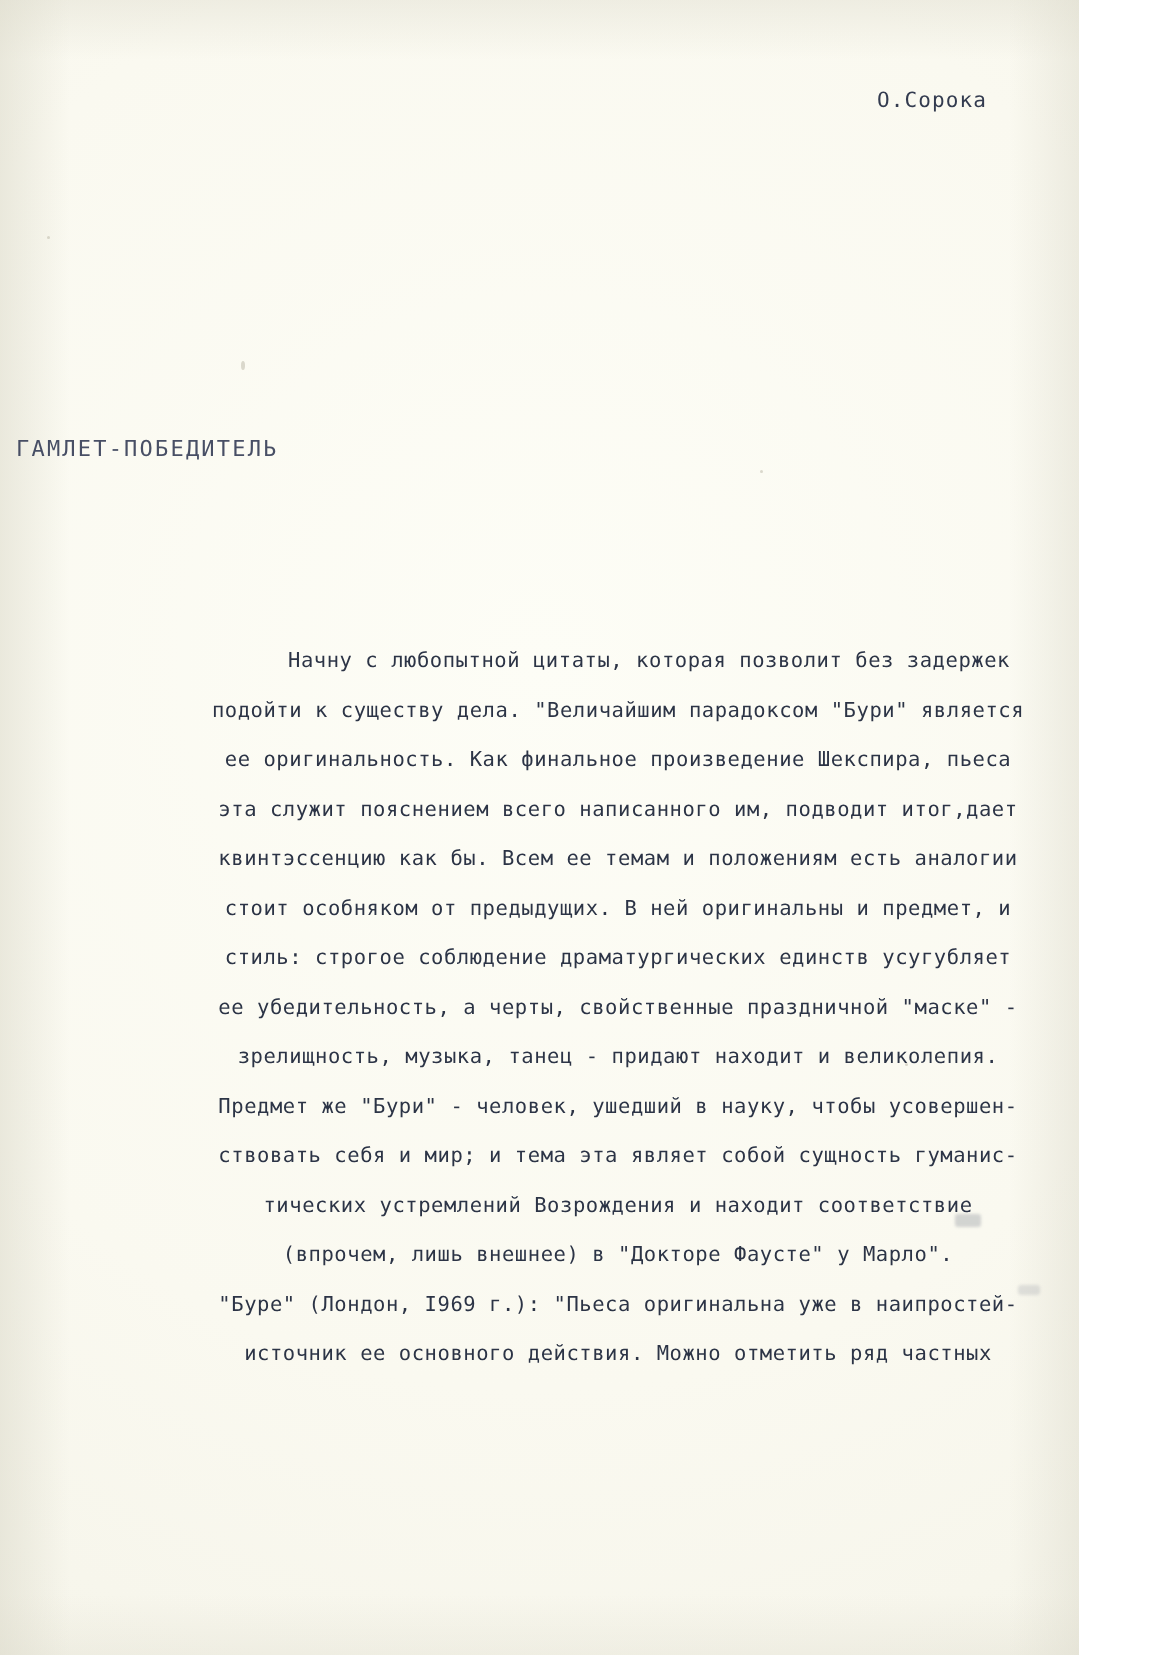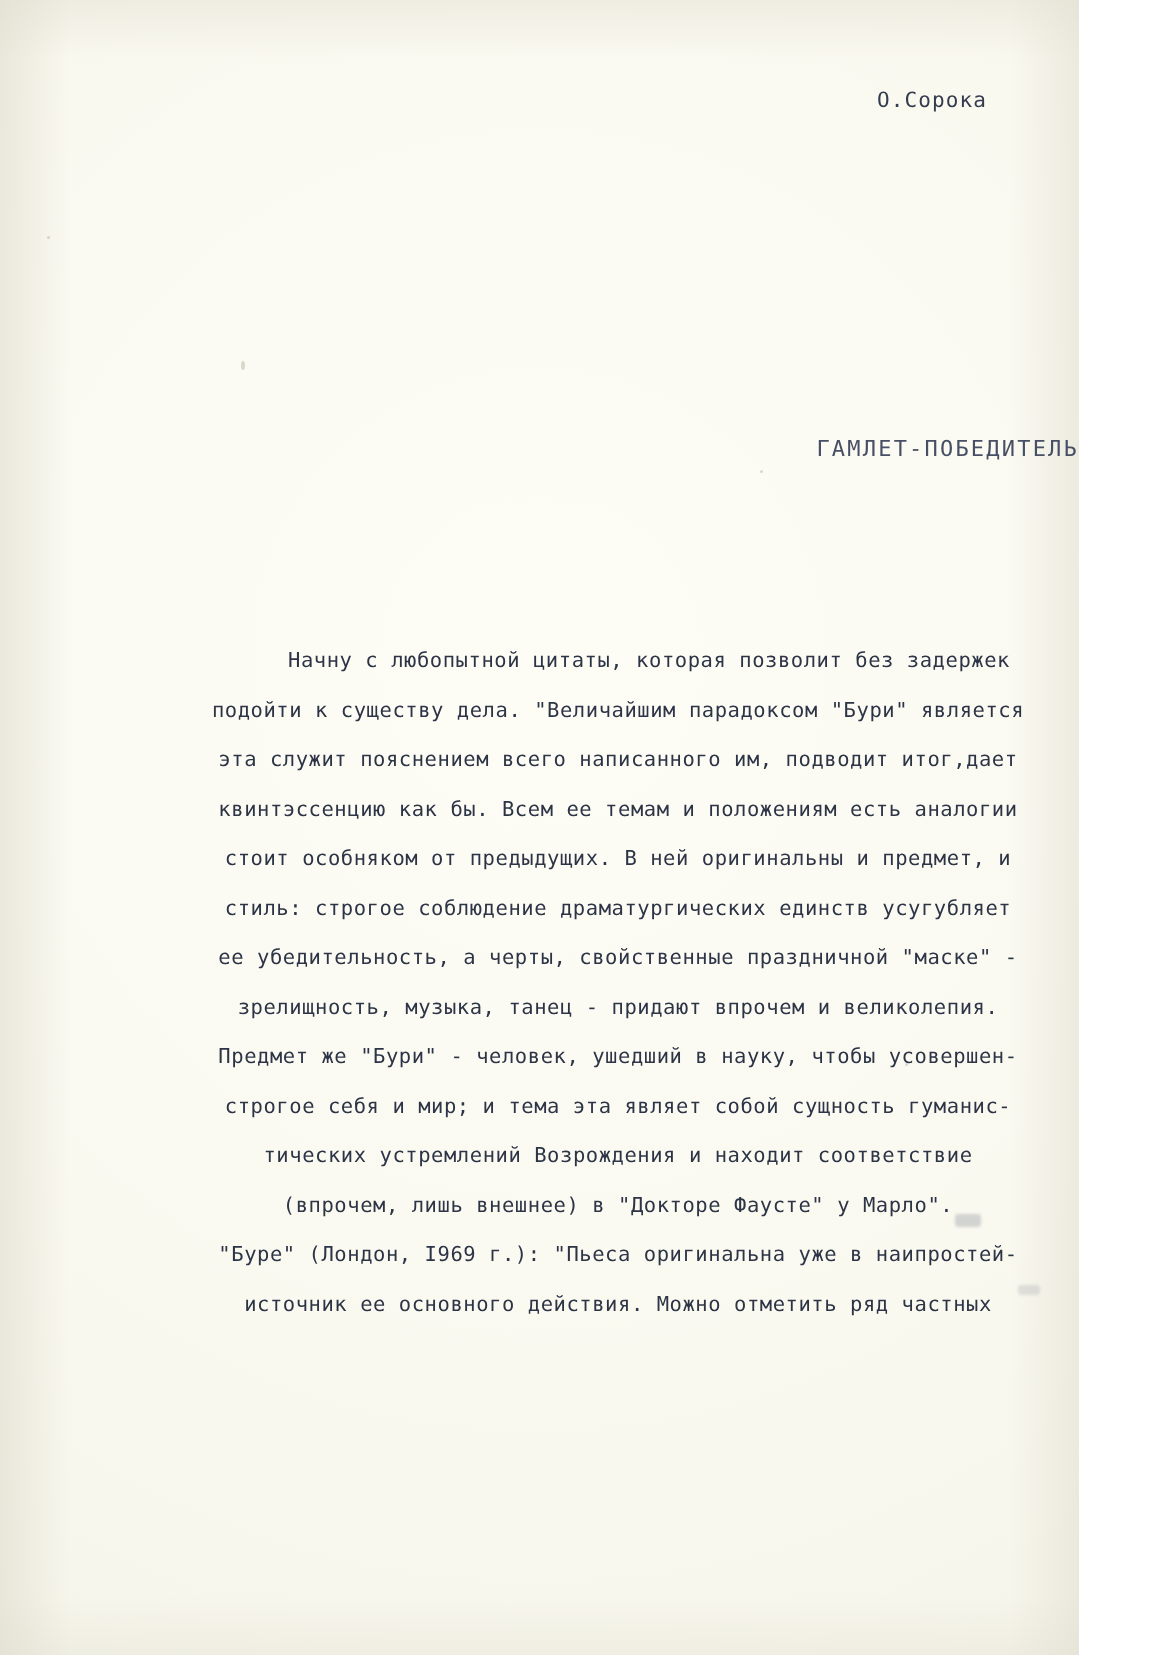--- a/index.html
+++ b/index.html
@@ -71,25 +71,26 @@
     font-size: 21px;
     letter-spacing: 1.1px;
     color: #333b4f;
   }
 
   .doc-title {
     position: absolute;
     top: 437px;
     left: 0;
     width: 100%;
-    text-align: right;
+    text-align: left;
     font-size: 22px;
     letter-spacing: 2.2px;
     color: #39415a;
     opacity: .92;
+    padding-left: 16px;
   }
 
   .section-heading {
     position: absolute;
     top: 582px;
     left: 0;
     width: 100%;
     text-align: center;
     font-size: 21px;
     letter-spacing: 1.4px;
@@ -166,28 +167,29 @@
 
   <div class="typed author">О.Сорока</div>
 
   <div class="typed doc-title">ГАМЛЕТ-ПОБЕДИТЕЛЬ</div>
 
 
   <div class="body-block">
     <div class="para">
       <div class="typed line indent">Начну с любопытной цитаты, которая позволит без задержек</div>
       <div class="typed line">подойти к существу дела. "Величайшим парадоксом "Бури" является</div>
+      <div class="typed line">ее оригинальность. Как финальное произведение Шекспира, пьеса</div>
       <div class="typed line">эта служит пояснением всего написанного им, подводит итог,дает</div>
       <div class="typed line">квинтэссенцию как бы. Всем ее темам и положениям есть аналогии</div>
       <div class="typed line">стоит особняком от предыдущих. В ней оригинальны и предмет, и</div>
       <div class="typed line">стиль: строгое соблюдение драматургических единств усугубляет</div>
       <div class="typed line">ее убедительность, а черты, свойственные праздничной "маске" -</div>
-      <div class="typed line">зрелищность, музыка, танец - придают впрочем и великолепия.</div>
+      <div class="typed line">зрелищность, музыка, танец - придают находит и великолепия.</div>
       <div class="typed line">Предмет же "Бури" - человек, ушедший в науку, чтобы усовершен-</div>
-      <div class="typed line">строгое себя и мир; и тема эта являет собой сущность гуманис-</div>
+      <div class="typed line">ствовать себя и мир; и тема эта являет собой сущность гуманис-</div>
       <div class="typed line">тических устремлений Возрождения и находит соответствие</div>
       <div class="typed line">(впрочем, лишь внешнее) в "Докторе Фаусте" у Марло".</div>
     </div>
     <div class="para">
       <div class="typed line">"Буре" (Лондон, I969 г.): "Пьеса оригинальна уже в наипростей-</div>
       <div class="typed line">источник ее основного действия. Можно отметить ряд частных</div>
     </div>
   </div>
 
   <div class="smudge"></div>

